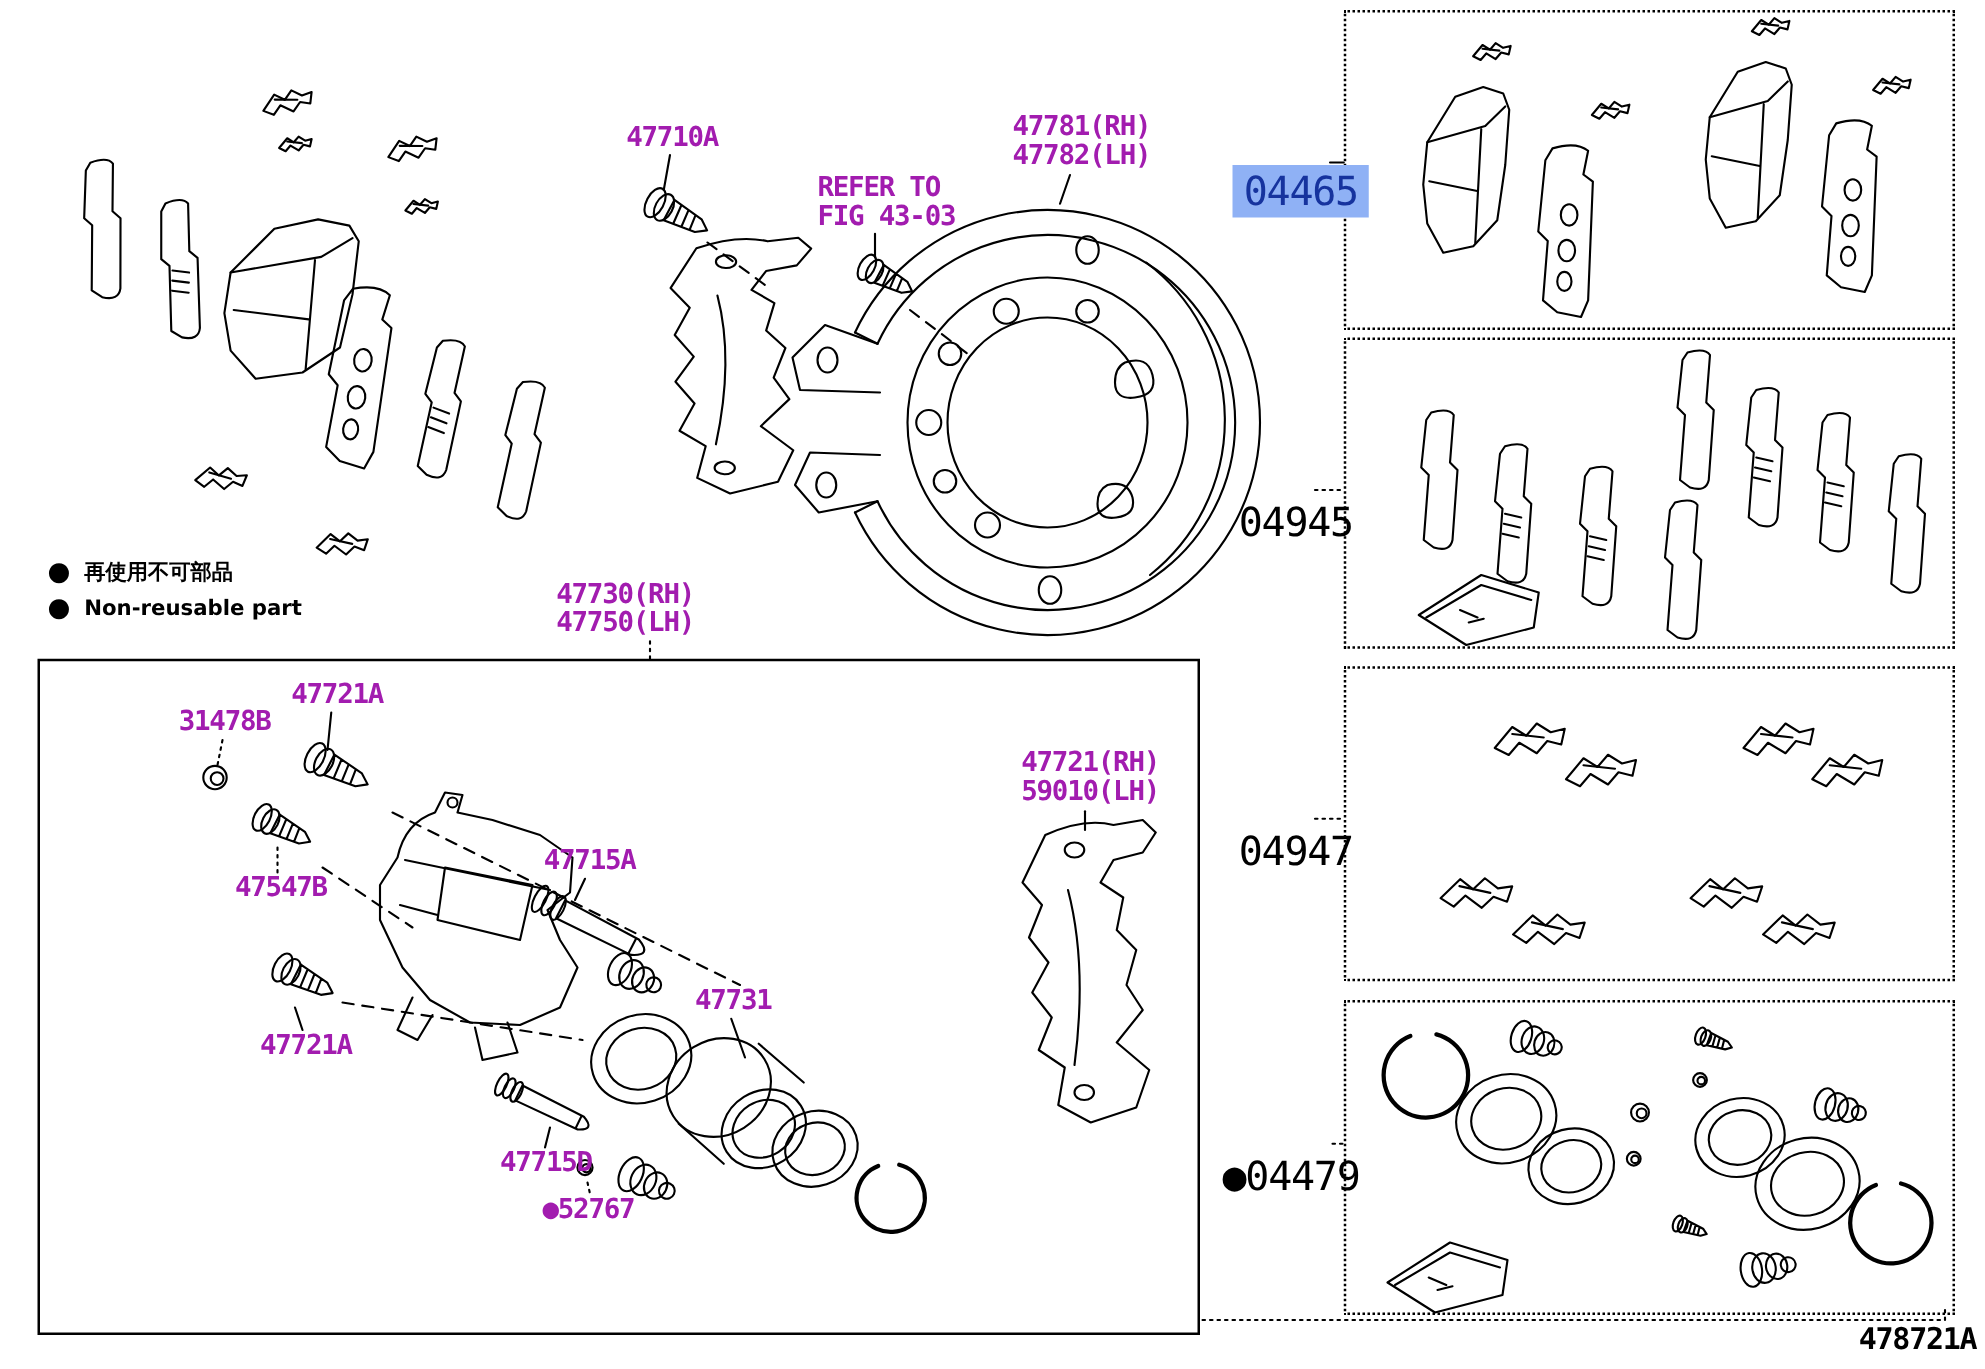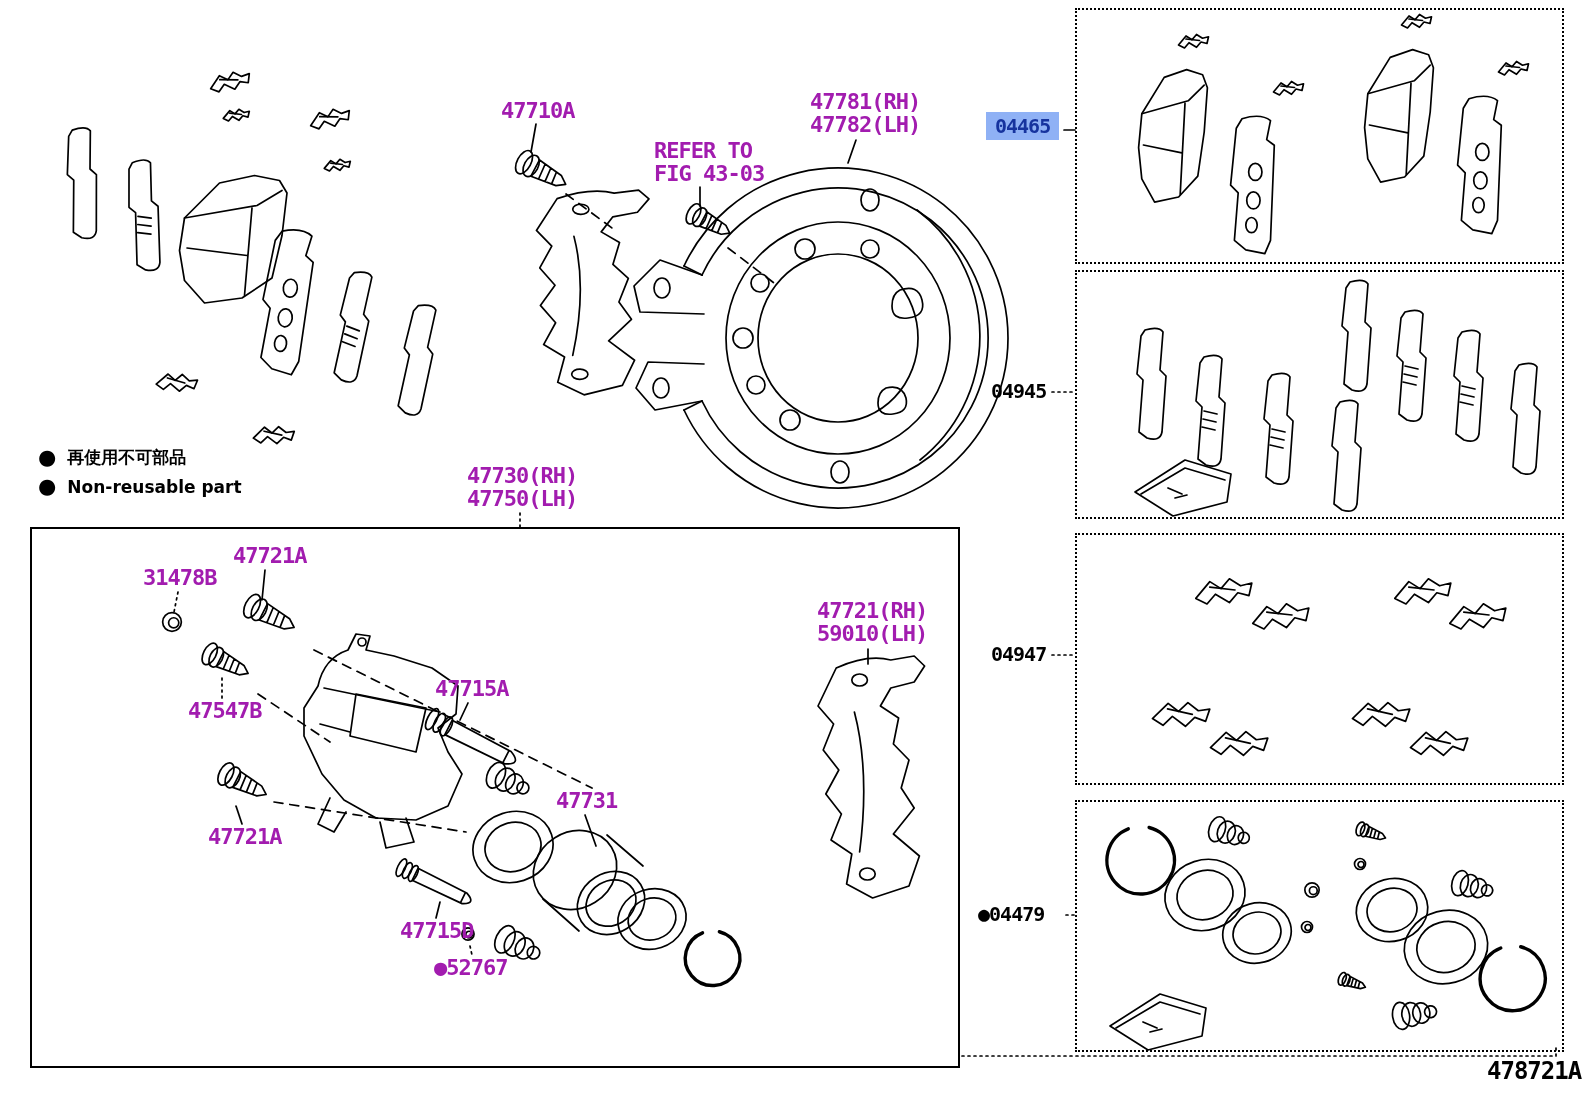--- a/index.html
+++ b/index.html
@@ -10,22 +10,22 @@
     stroke:#000;fill:none;stroke-width:1.7;stroke-linejoin:round;stroke-linecap:round;
     vector-effect:non-scaling-stroke;}
   svg.art .dash{stroke-dasharray:9 7;}
   svg.art .dot{stroke-dasharray:2 4;}
   svg.art .thick{stroke-width:3.4;}
   .box{position:absolute;border:2px dotted #000;z-index:1;}
   .box.solid{border-style:solid;}
   .lbl{position:absolute;font-weight:bold;font-size:22px;letter-spacing:-1px;color:#a21caf;
        white-space:nowrap;line-height:23px;z-index:3;}
   .lbl.ctr{text-align:right;}
-  .kit{position:absolute;font-weight:bold;font-size:20px;letter-spacing:-1px;color:#000;
-       white-space:nowrap;z-index:3;}
+  .kit{position:absolute;font-weight:normal;font-size:32px;letter-spacing:-1px;color:#000;
+       white-space:nowrap;z-index:3;margin-top:20px;}
   .kit.hl{background:#8FB1F5;color:#16339E;padding:2px 9px;}
   .legend{position:absolute;left:38px;top:446px;z-index:3;}
   .legend-row{display:flex;align-items:center;gap:11px;font-weight:bold;
        font-family:"DejaVu Sans",sans-serif;font-size:17px;margin-bottom:7px;}
   .legend-row .dotg{font-size:21px;line-height:1;}
   .fig{position:absolute;left:1487px;top:1057px;font-weight:bold;font-size:24px;
        letter-spacing:-1px;z-index:3;font-family:"DejaVu Sans Mono",monospace;}
 </style>
 </head>
 <body>
@@ -265,21 +265,21 @@
   <div class="lbl" style="left:654px;top:139px;">
     <div>REFER TO</div>
     <div>FIG 43-03</div>
   </div>
 
   <div class="lbl ctr" style="left:810px;top:90px;">
     <div>47781(RH)</div>
     <div>47782(LH)</div>
   </div>
 
-  <div class="lbl ctr" style="left:467px;top:464px;">
+  <div class="lbl ctr" style="left:445px;top:464px;">
     <div>47730(RH)</div>
     <div>47750(LH)</div>
   </div>
 
   <div class="lbl ctr" style="left:817px;top:599px;">
     <div>47721(RH)</div>
     <div>59010(LH)</div>
   </div>
 
   <div class="lbl" style="left:143px;top:566px;"><span>31478B</span></div>

